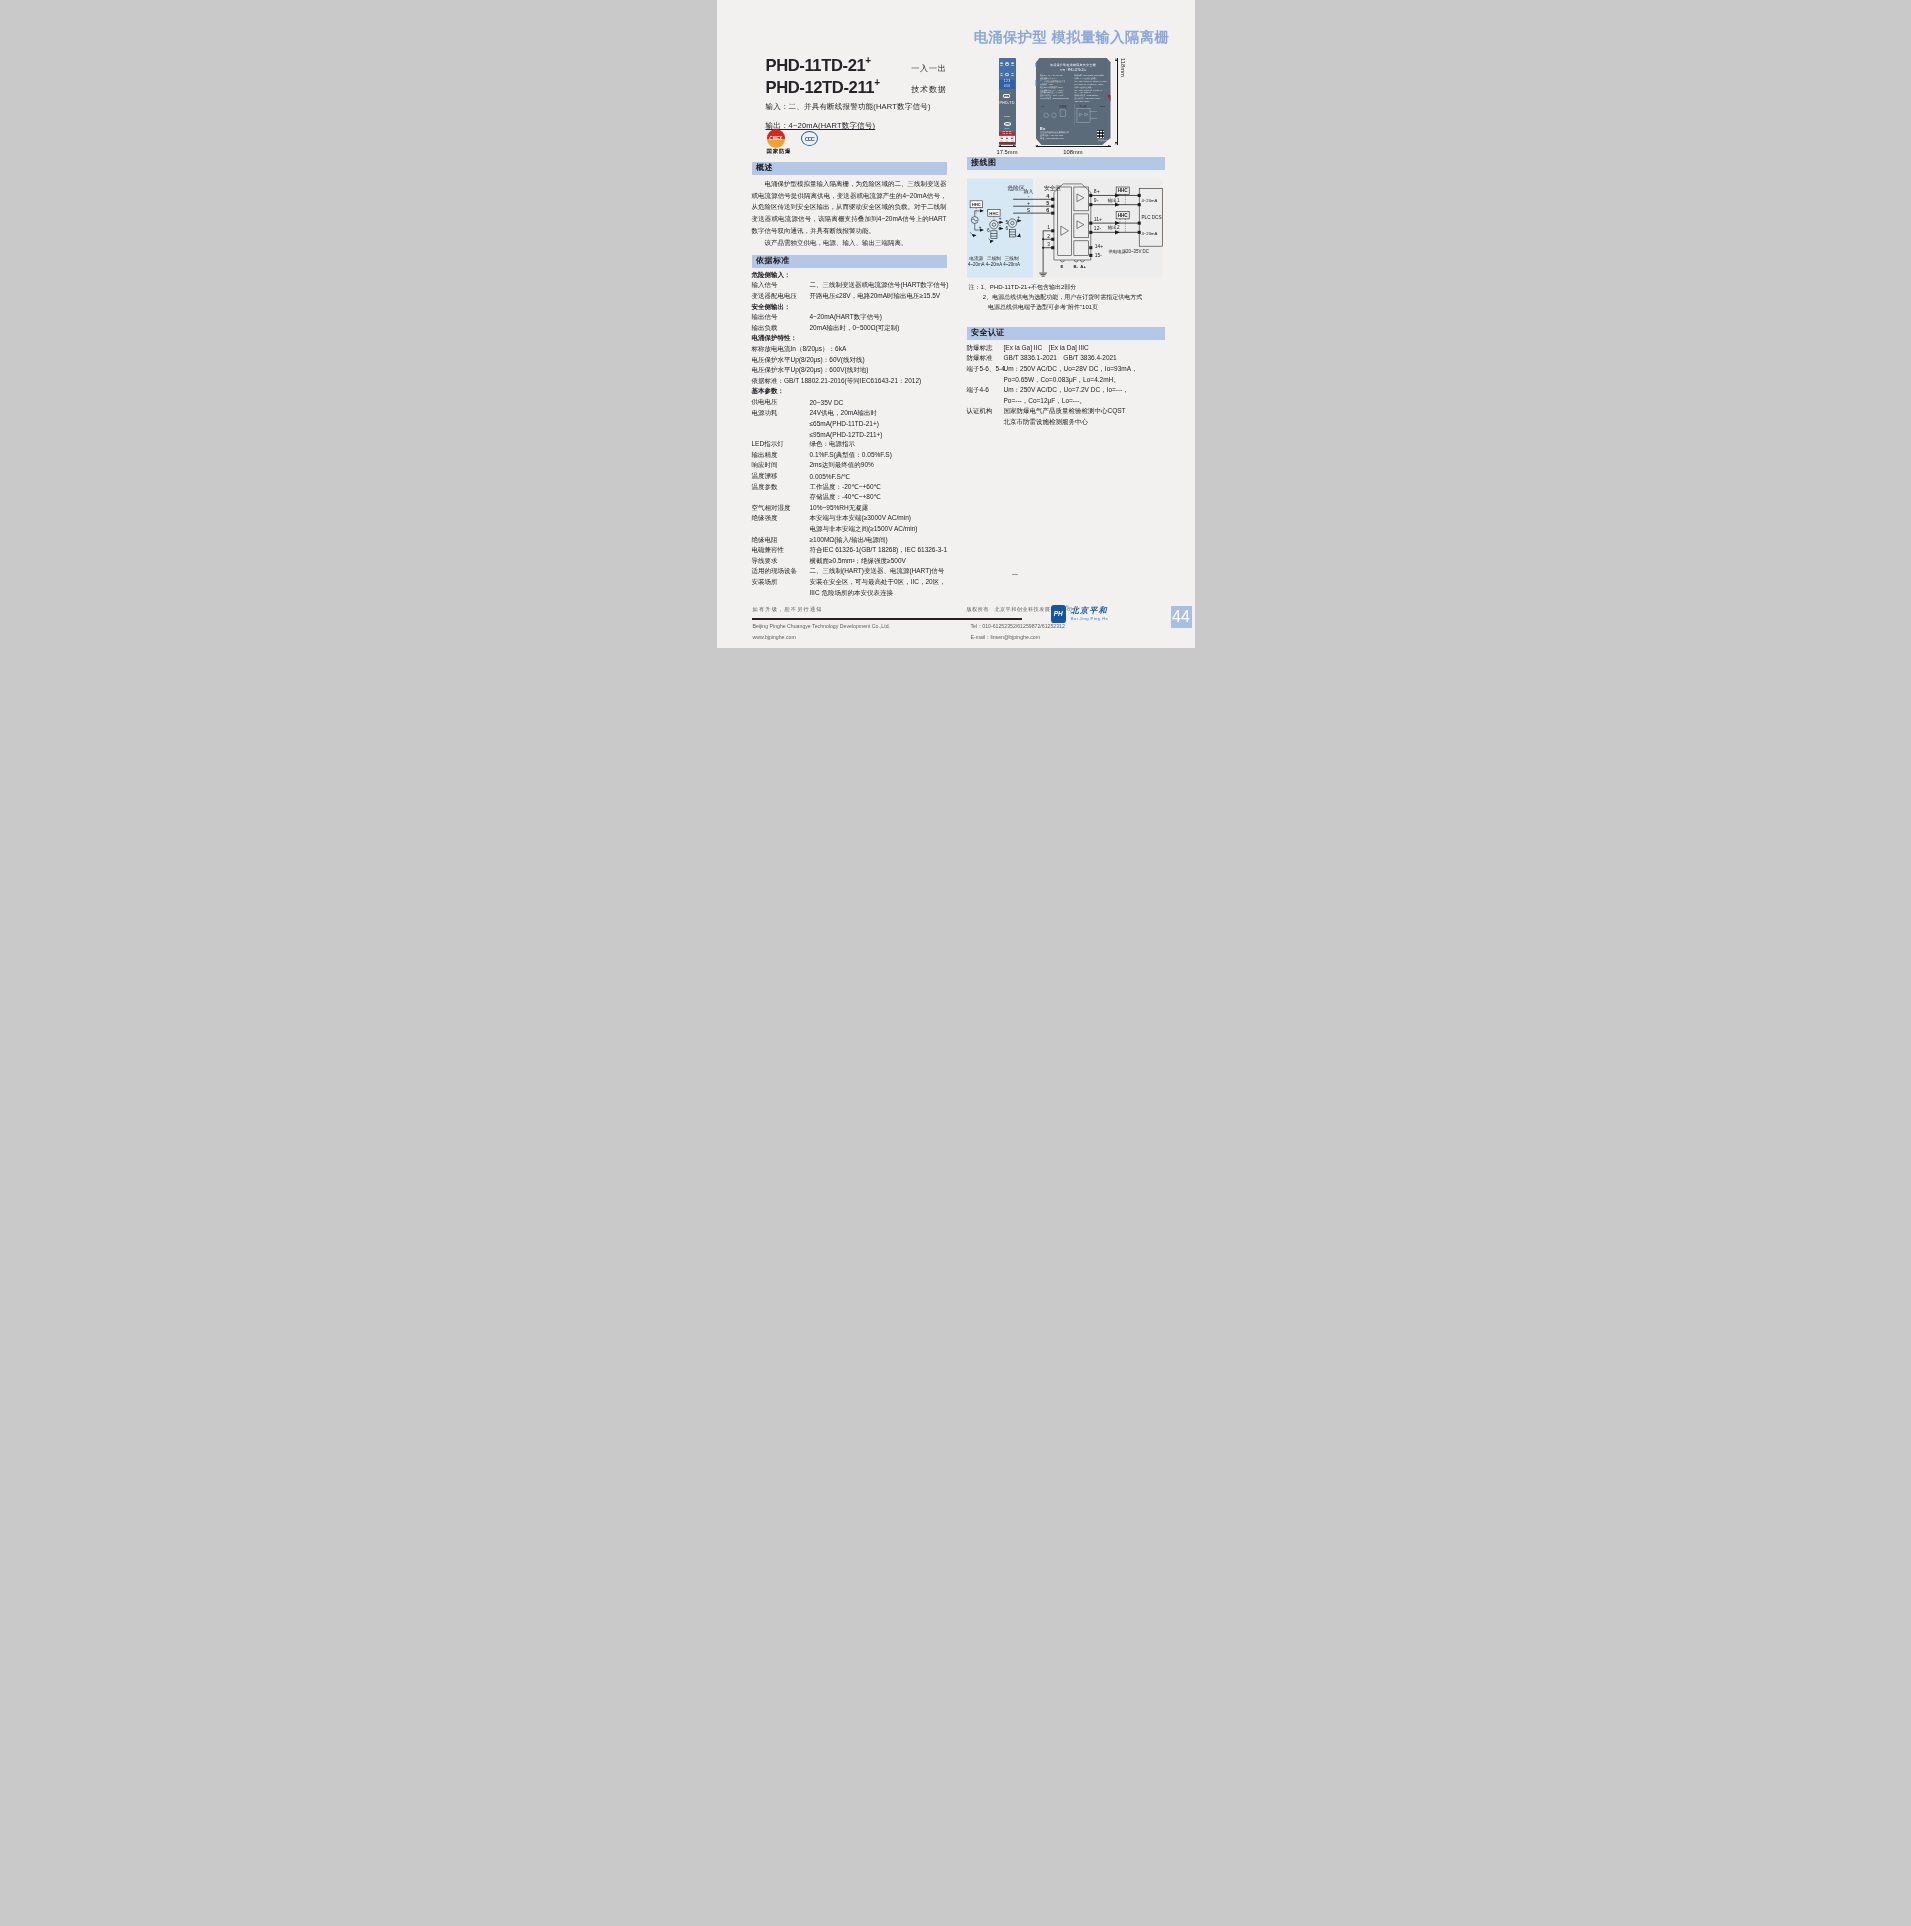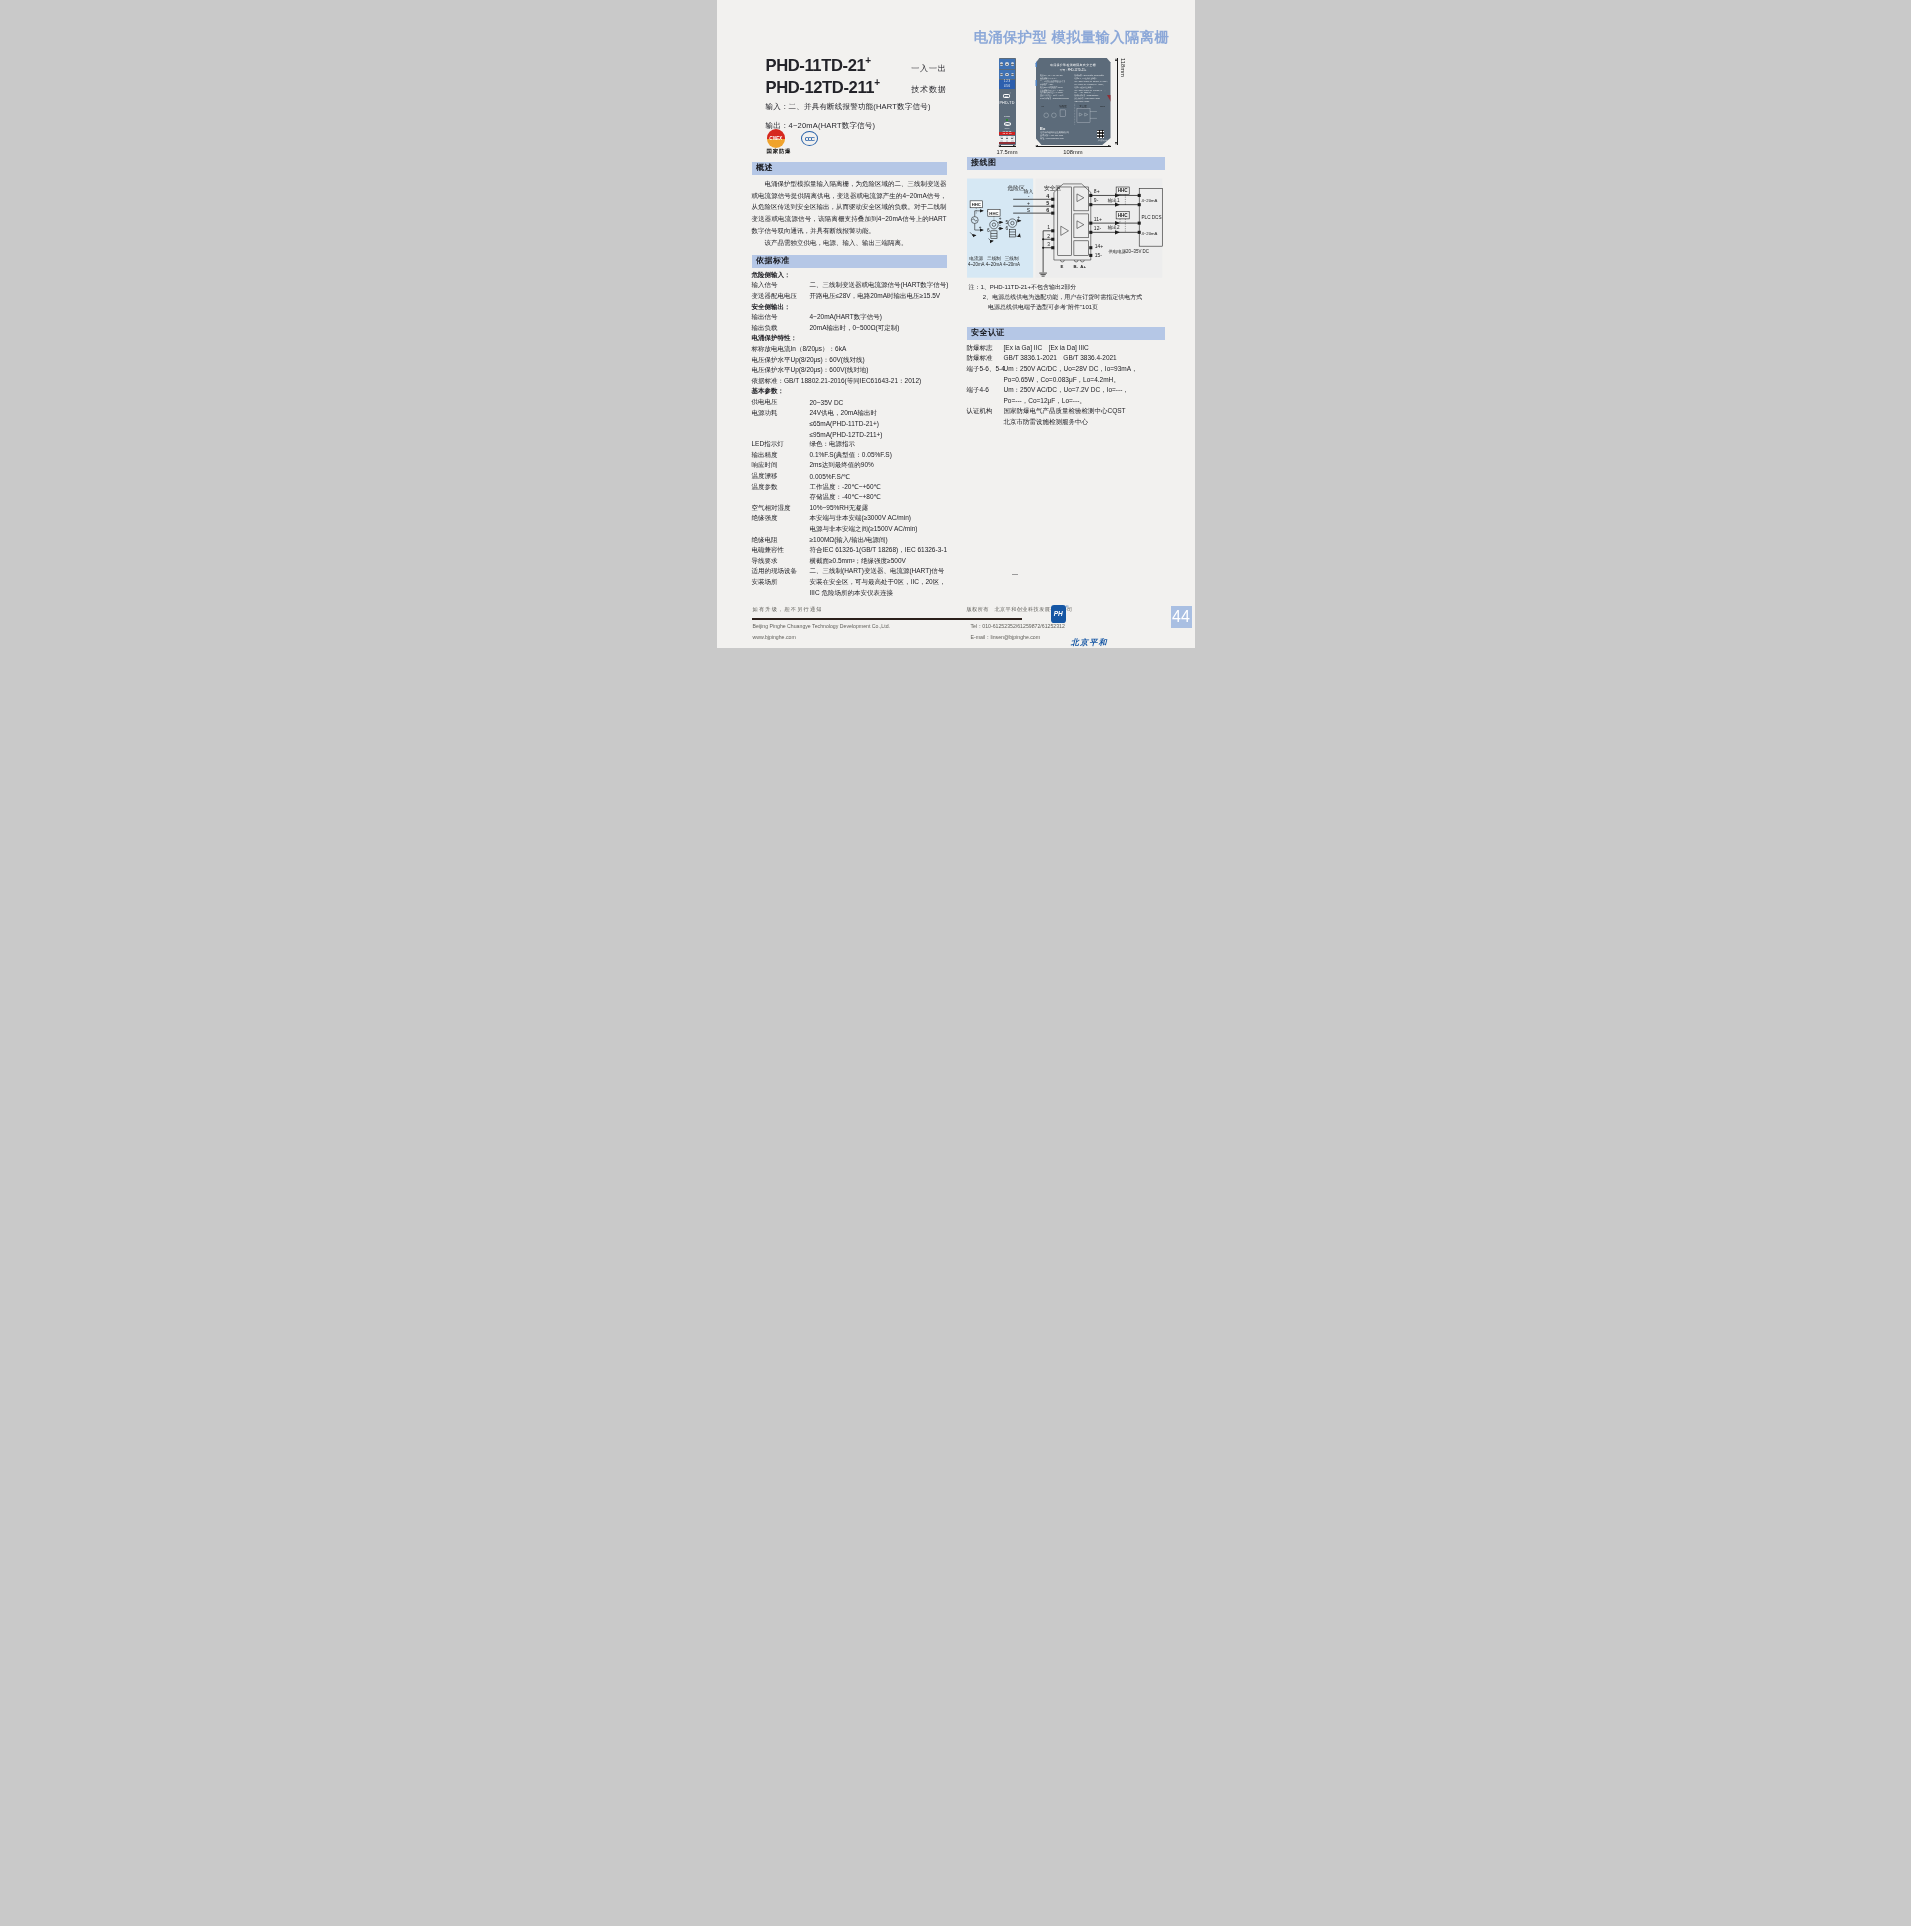--- a/index.html
+++ b/index.html
@@ -78,21 +78,21 @@
     <div class="model-row" style="height:21.6px;">
         <span class="model-name"><span>PHD-11TD-21</span><sup class="model-sup">+</sup></span>
         <span class="model-io">一入一出</span>
       </div>
         <div class="model-row" style="height:21.6px;">
         <span class="model-name"><span>PHD-12TD-211</span><sup class="model-sup">+</sup></span>
         <span class="model-io">技术数据</span>
       </div>
       </div>
     <div class="io-line" style="margin-top:3.9px;">输入：二、并具有断线报警功能(HART数字信号)</div>
-    <div class="io-line" style="margin-top:9px;">输出：4~20mA(HART数字信号)</div>
+    <div class="io-line" style="margin-top:9px;text-decoration:underline;">输出：4~20mA(HART数字信号)</div>
   </div>
 
   <div class="abs" style="left:50px; top:129px;">
     <div class="cnex-circle">CNEX</div>
     <div class="cnex-label">国家防爆</div>
   </div>
   <div class="abs ccc-oval" style="left:84px; top:131px;">CCC</div>
 
   <div class="abs fm" style="left:282px; top:58px; width:17px; height:87px;">
     <div class="blk" style="top:1.2px; height:9.6px; background:#3f72b4;">
@@ -564,21 +564,21 @@
   <div class="abs" style="left:35px; top:618px; width:270px; height:1.5px; background:#2a1f1a;"></div>
   <div class="abs ft" style="left:36px; top:623px;">Beijing Pinghe Chuangye Technology Development Co.,Ltd.</div>
   <div class="abs ft" style="left:36px; top:634px;">www.bjpinghe.com</div>
   <div class="abs ft" style="left:254px; top:623px;">Tel：010-61252352/61259872/61252312</div>
   <div class="abs ft" style="left:254px; top:634px;">E-mail：linsen@bjpinghe.com</div>
 
   <div class="abs" style="left:334px; top:605px; display:flex; align-items:flex-start;">
     <div class="ph-logo">PH</div>
     <sup style="font-size:3.5px; color:#1556a4;">®</sup>
     <div style="margin-left:2.3px;">
-      <div style="font-size:8px; font-weight:bold; font-style:italic; color:#1556a4; letter-spacing:1.2px;margin-top:32px;">北京平和</div>
+      <div style="font-size:8px; font-weight:bold; font-style:italic; color:#1556a4; letter-spacing:1.2px;">北京平和</div>
       <div style="font-size:4.2px; color:#3c7cc0; letter-spacing:0.4px;">Bei Jing Ping He</div>
     </div>
   </div>
 
   <div class="abs badge" style="left:454px; top:606px; width:21px; height:21.6px;">44</div>
 
 </div>
 
 
 </body></html>

